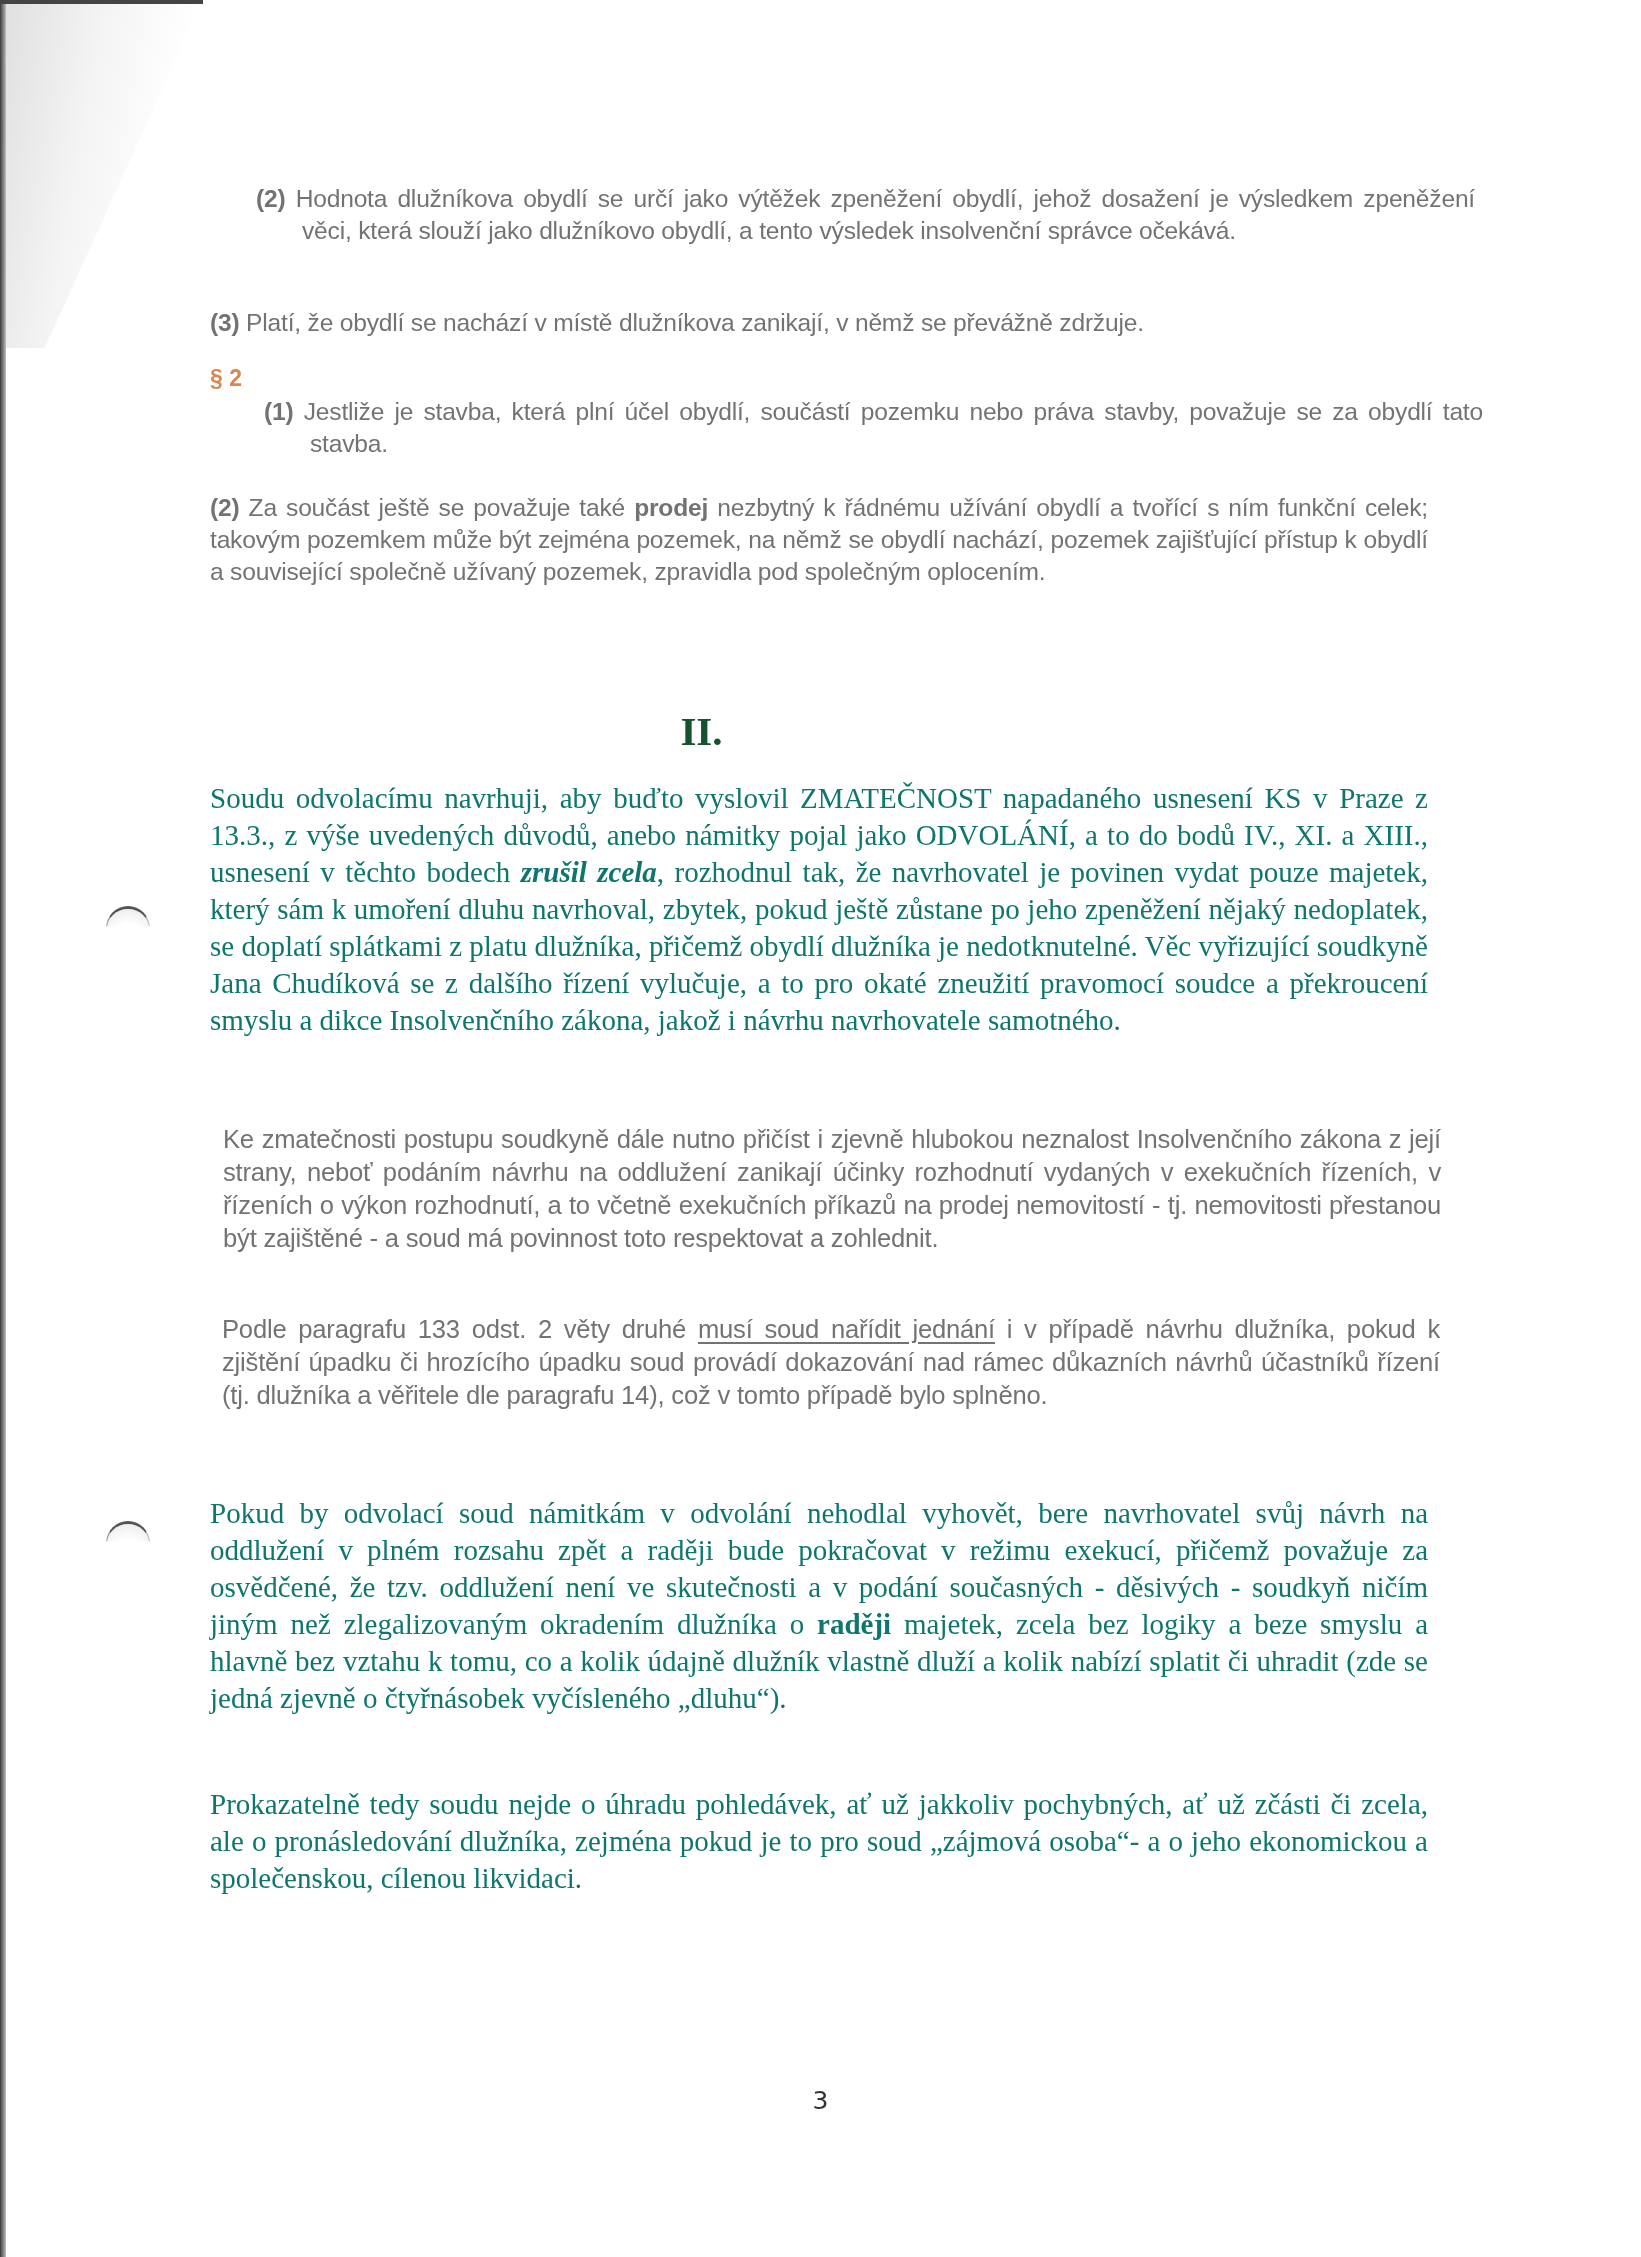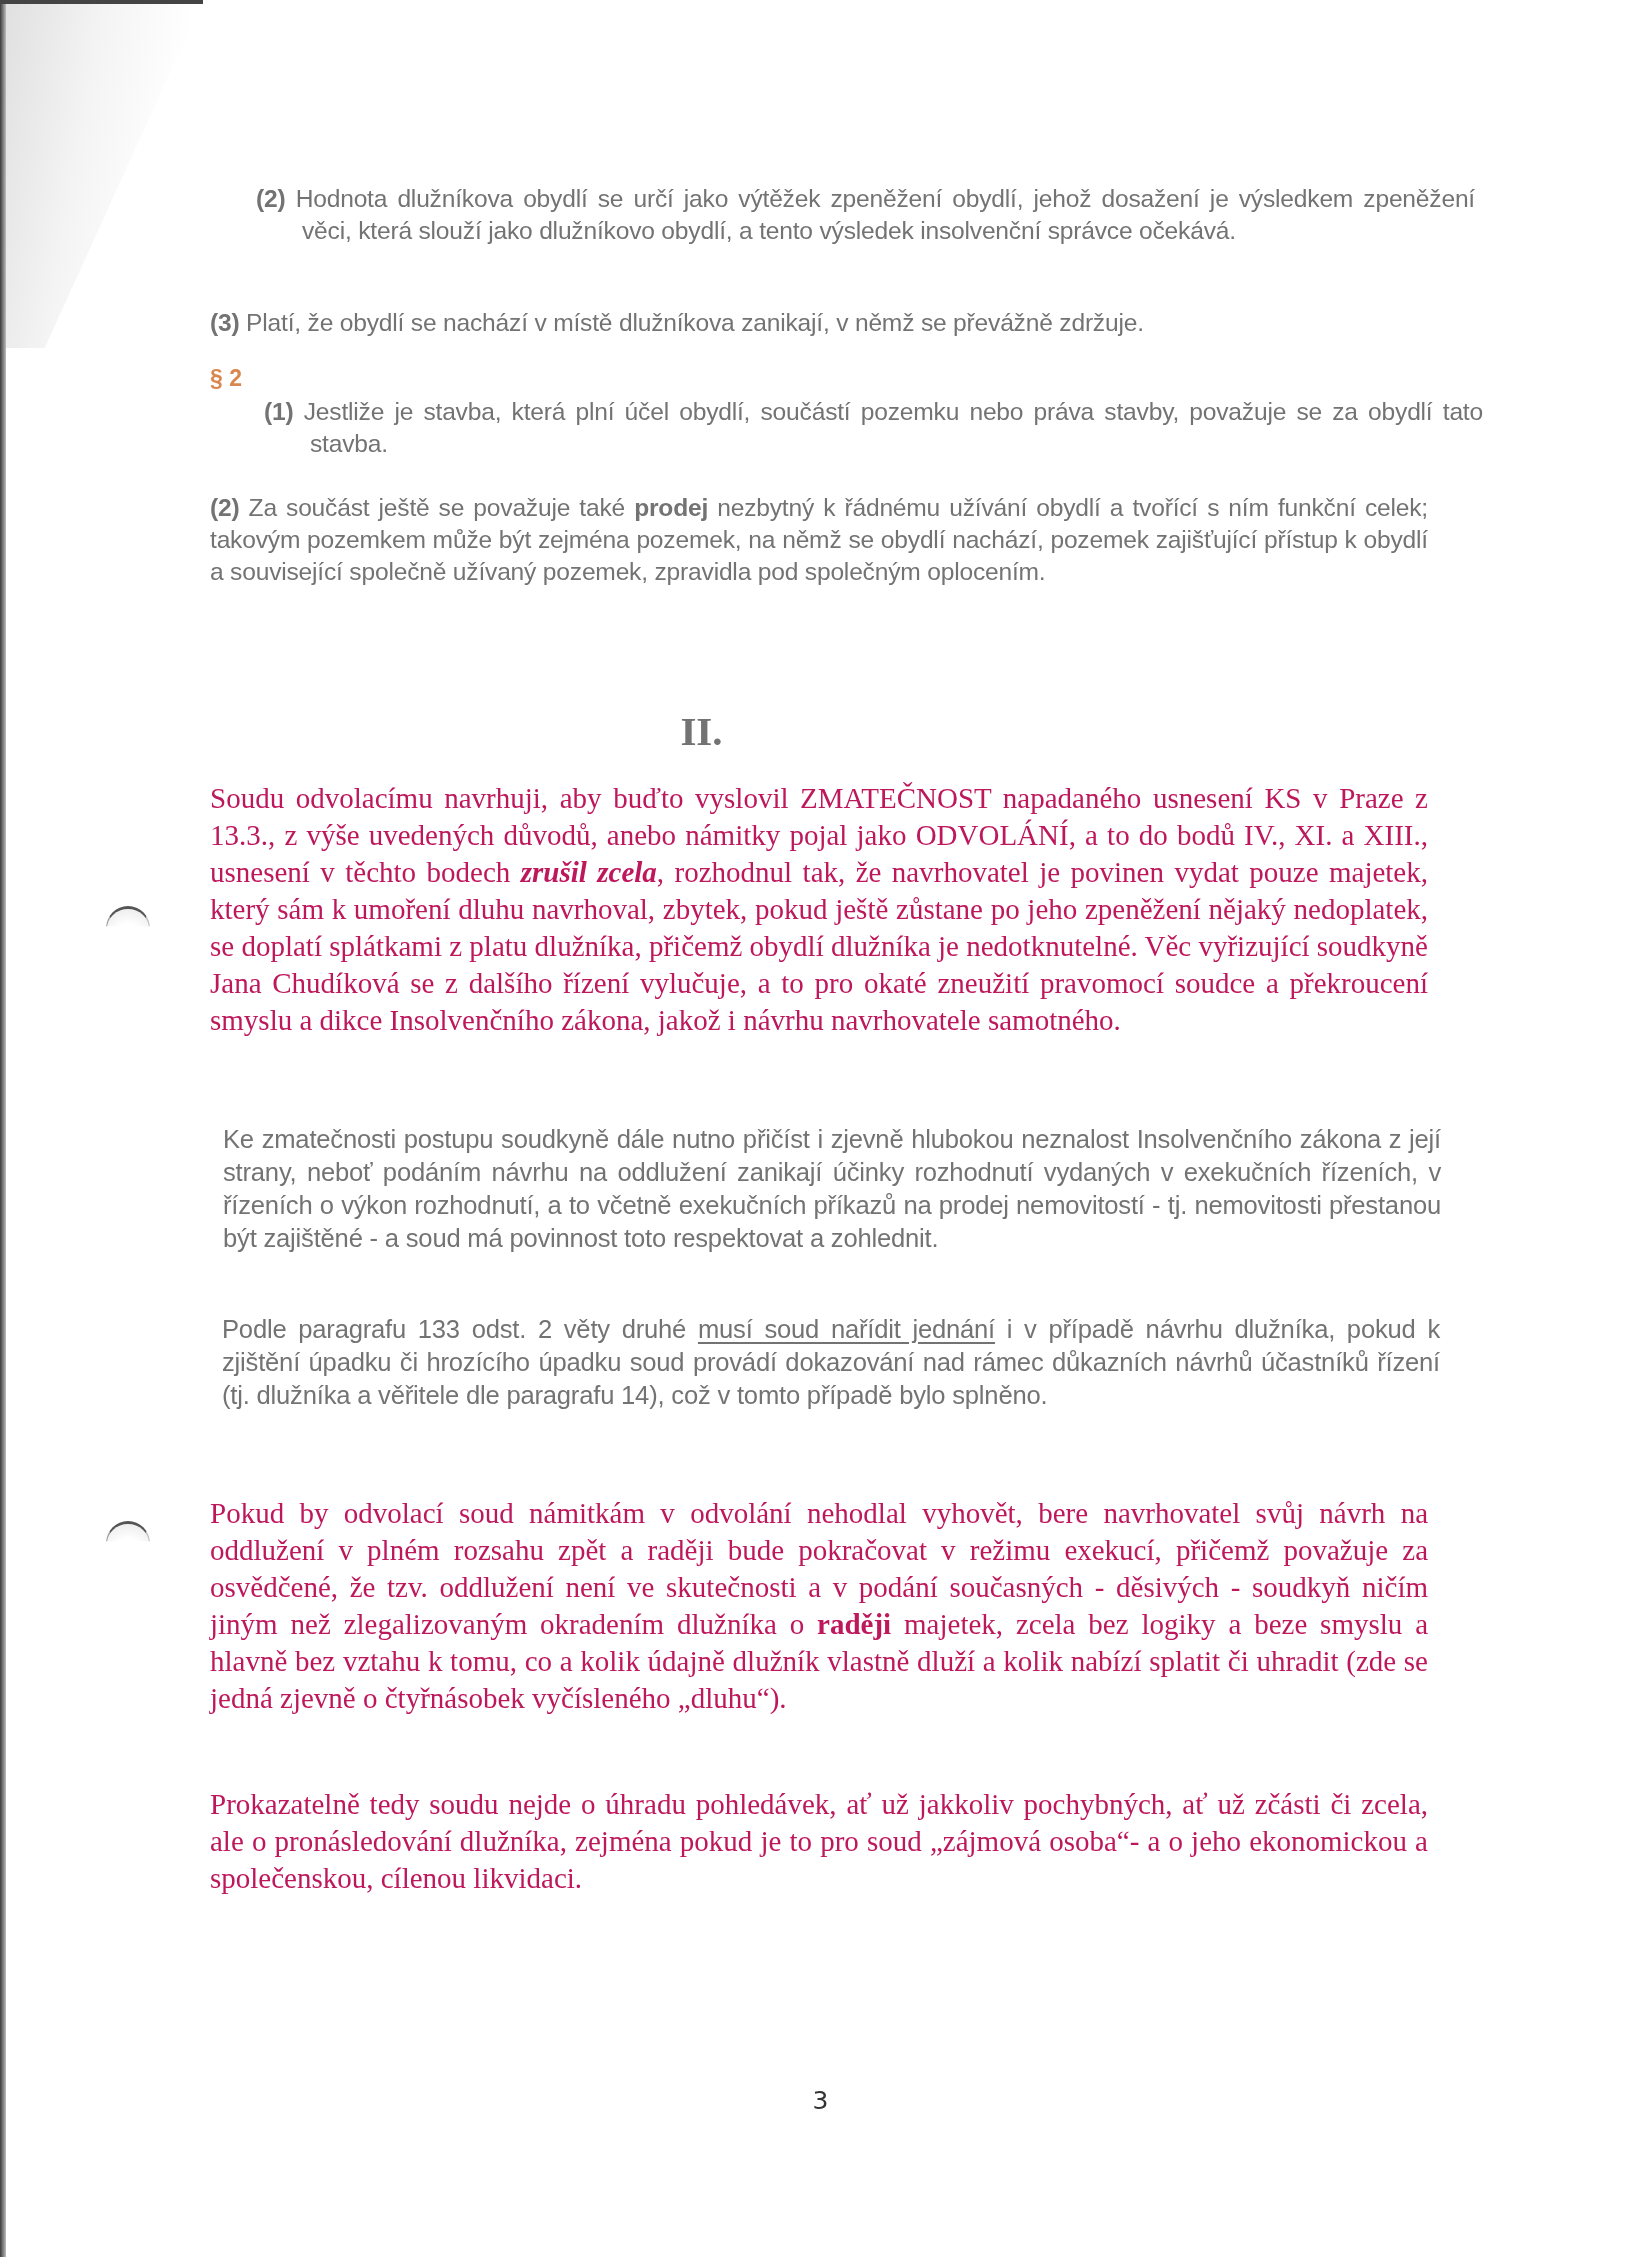--- a/index.html
+++ b/index.html
@@ -53,21 +53,21 @@
       font-family: "Liberation Sans", sans-serif;
       font-size: 24.6px;
       line-height: 32px;
       color: #737373;
       letter-spacing: -0.2px;
     }
     .serif {
       font-family: "Liberation Serif", serif;
       font-size: 29px;
       line-height: 37px;
-      color: #be185d;
+      color: #0f766e;
     }
     .block {
       position: absolute;
       text-align: justify;
     }
     .num { font-weight: bold; }
     b, .bold { font-weight: bold; }
     .para-mark {
       position: absolute;
       left: 210px; top: 365px;
@@ -77,21 +77,21 @@
       font-weight: bold;
     }
     .heading {
       position: absolute;
       left: 0; width: 1403px;
       top: 707px;
       text-align: center;
       font-family: "Liberation Serif", serif;
       font-weight: bold;
       font-size: 41px;
-      color: #737373;
+      color: #14532d;
     }
     .u { text-decoration: underline; text-underline-offset: 3.9px; }
     .bi { font-weight: bold; font-style: italic; }
     .page-number {
       position: absolute;
       left: 0; width: 1641px;
       top: 2086px;
       text-align: center;
       font-family: "DejaVu Sans", sans-serif;
       font-size: 25px;

